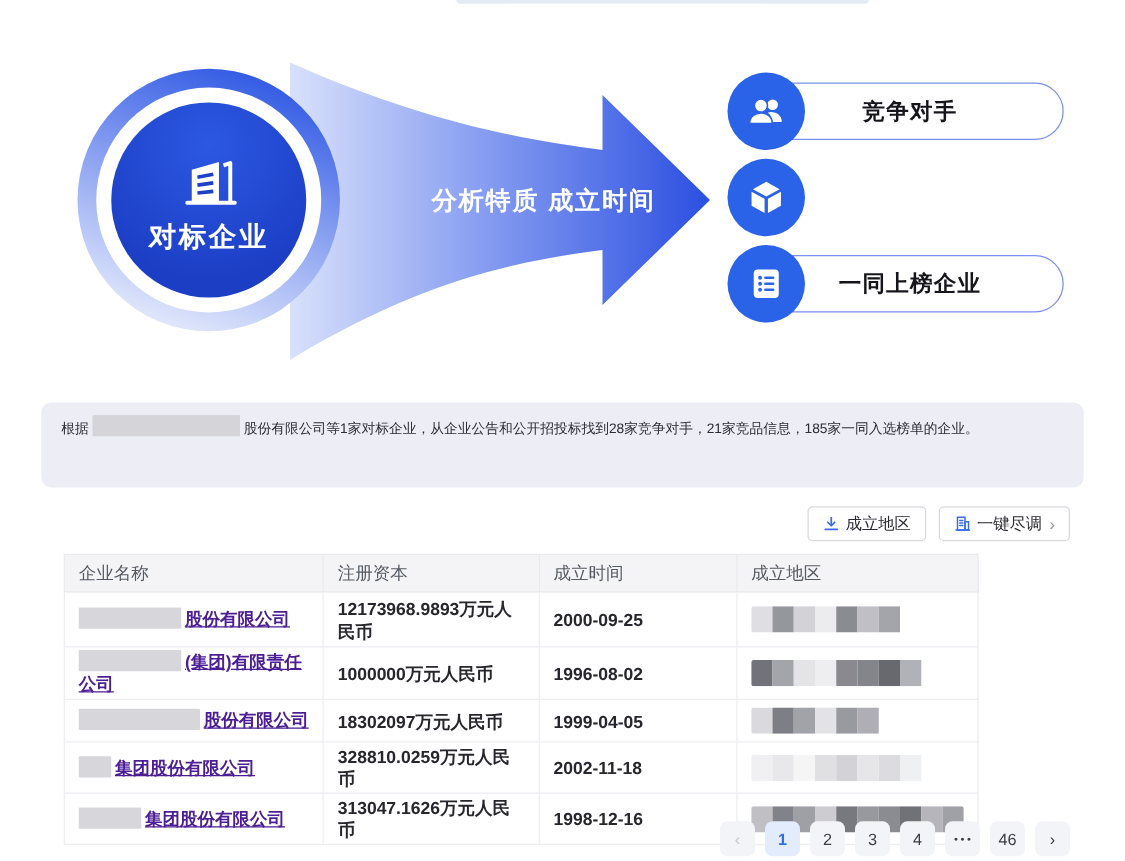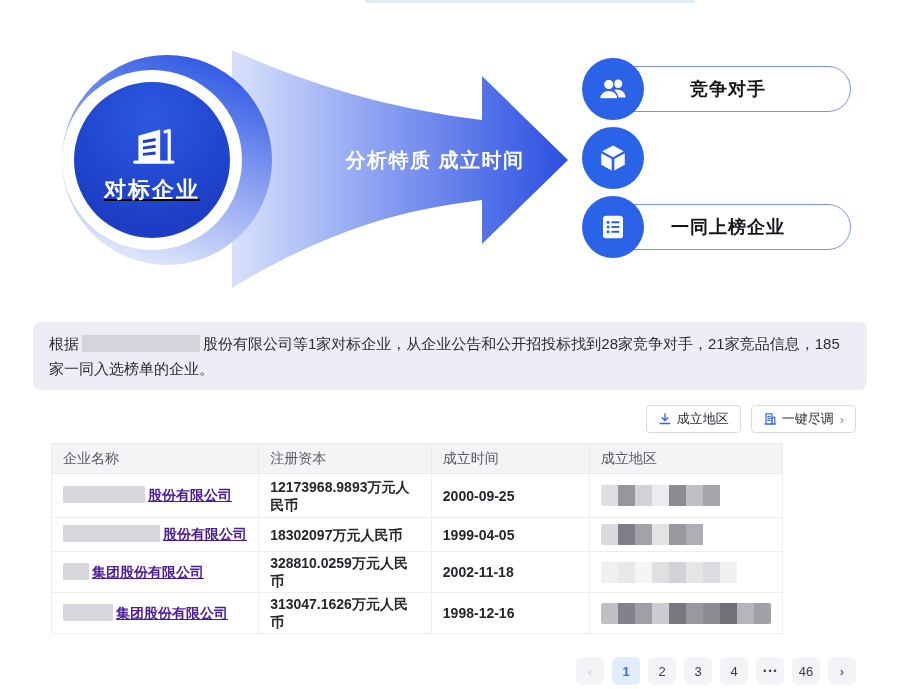--- a/index.html
+++ b/index.html
@@ -9,38 +9,38 @@
   
   .top-sliver { position:absolute; left:365px; top:0; width:330px; height:3px;
     background:#e3ecf5; border-radius:0 0 3px 3px; }
 
   .arrow-svg { position:absolute; left:225px; top:40px; z-index:1; }
   .flow-text { position:absolute; left:328px; top:147px; width:214px; text-align:center;
     color:#fff; font-weight:700; font-size:20px; letter-spacing:1.5px; z-index:2; }
 
   .src-circle { position:absolute; left:62px; top:55px; width:210px; height:210px; border-radius:50%;
     background:linear-gradient(200deg,#2d57e3 8%,#89a0f1 48%,#eef2fd 96%);
-    display:flex; align-items:center; justify-content:flex-start; z-index:3;text-decoration:underline; }
+    display:flex; align-items:center; justify-content:center; z-index:3; }
   .src-ring { width:180px; height:180px; border-radius:50%; background:#fff;
     display:flex; align-items:center; justify-content:center; }
   .src-inner { width:156px; height:156px; border-radius:50%;
     background:radial-gradient(circle at 50% 22%,#2c58e2,#1c3ec5 75%);
     display:flex; flex-direction:column; align-items:center; justify-content:center; }
   .src-label { color:#fff; font-size:22px; font-weight:700; letter-spacing:2px; margin-top:2px; }
 
   .target-row { position:absolute; left:582px; width:270px; height:63px; z-index:2; }
   .target-circle { position:absolute; left:0; top:0; width:62px; height:62px; border-radius:50%;
     background:#2a62e8; display:flex; align-items:center; justify-content:center; z-index:2; }
   .target-pill { position:absolute; left:23px; top:8px; width:246px; height:46px; background:#fff;
     border:1.5px solid #7b90f0; border-radius:24px; display:flex; align-items:center;
     justify-content:center; font-size:18px; font-weight:700; color:#15151b; letter-spacing:1px; }
 
   
   .summary { position:absolute; left:33px; top:322px; width:834px; min-height:68px;
-    background:#ecedf5; border-radius:8px; padding:9px 16px; font-size:15px;
+    background:#ecedf5; border-radius:8px; padding:9px 16px; font-size:11px;
     line-height:25px; color:#2c2c33; }
   .inline-redact { display:inline-block; width:118px; height:17px; background:#d4d4d9;
     vertical-align:-3px; margin:0 3px; border-radius:1px; }
 
   
   .count-label { position:absolute; left:51px; top:412px; font-size:14px; color:#1d1d23;margin-top:35px; }
   .actions { position:absolute; right:44px; top:405px; display:flex; gap:10px; }
   .btn { height:28px; padding:0 11px; background:#fff; border:1px solid #d8dade; border-radius:4px;
     display:flex; align-items:center; gap:5px; font-size:13px; color:#2a2a31; cursor:pointer; }
   .btn .chev { color:#8d9099; font-size:13px; margin-left:1px; }
@@ -184,20 +184,37 @@
             <span style="background: rgb(150, 150, 157);"></span>
             <span style="background: rgb(211, 211, 215);"></span>
             <span style="background: rgb(236, 236, 239);"></span>
             <span style="background: rgb(139, 139, 146);"></span>
             <span style="background: rgb(191, 191, 197);"></span>
             <span style="background: rgb(164, 164, 171);"></span>
           </div>
         </td>
       </tr>
       <tr style="height: 34px;">
+        <td><span class="redact" style="width: 82px;"></span><span class="name">(集团)有限责任公司</span></td>
+        <td class="val">1000000万元人民币</td>
+        <td class="val">1996-08-02</td>
+        <td>
+          <div class="mosaic">
+            <span style="background: rgb(114, 114, 122);"></span>
+            <span style="background: rgb(164, 164, 171);"></span>
+            <span style="background: rgb(228, 228, 231);"></span>
+            <span style="background: rgb(238, 238, 240);"></span>
+            <span style="background: rgb(137, 137, 143);"></span>
+            <span style="background: rgb(132, 132, 139);"></span>
+            <span style="background: rgb(104, 104, 111);"></span>
+            <span style="background: rgb(177, 177, 184);"></span>
+          </div>
+        </td>
+      </tr>
+      <tr style="height: 34px;">
         <td><span class="redact" style="width: 97px;"></span><span class="name">股份有限公司</span></td>
         <td class="val">18302097万元人民币</td>
         <td class="val">1999-04-05</td>
         <td>
           <div class="mosaic">
             <span style="background: rgb(218, 218, 222);"></span>
             <span style="background: rgb(126, 126, 134);"></span>
             <span style="background: rgb(162, 162, 169);"></span>
             <span style="background: rgb(227, 227, 230);"></span>
             <span style="background: rgb(153, 154, 160);"></span>

